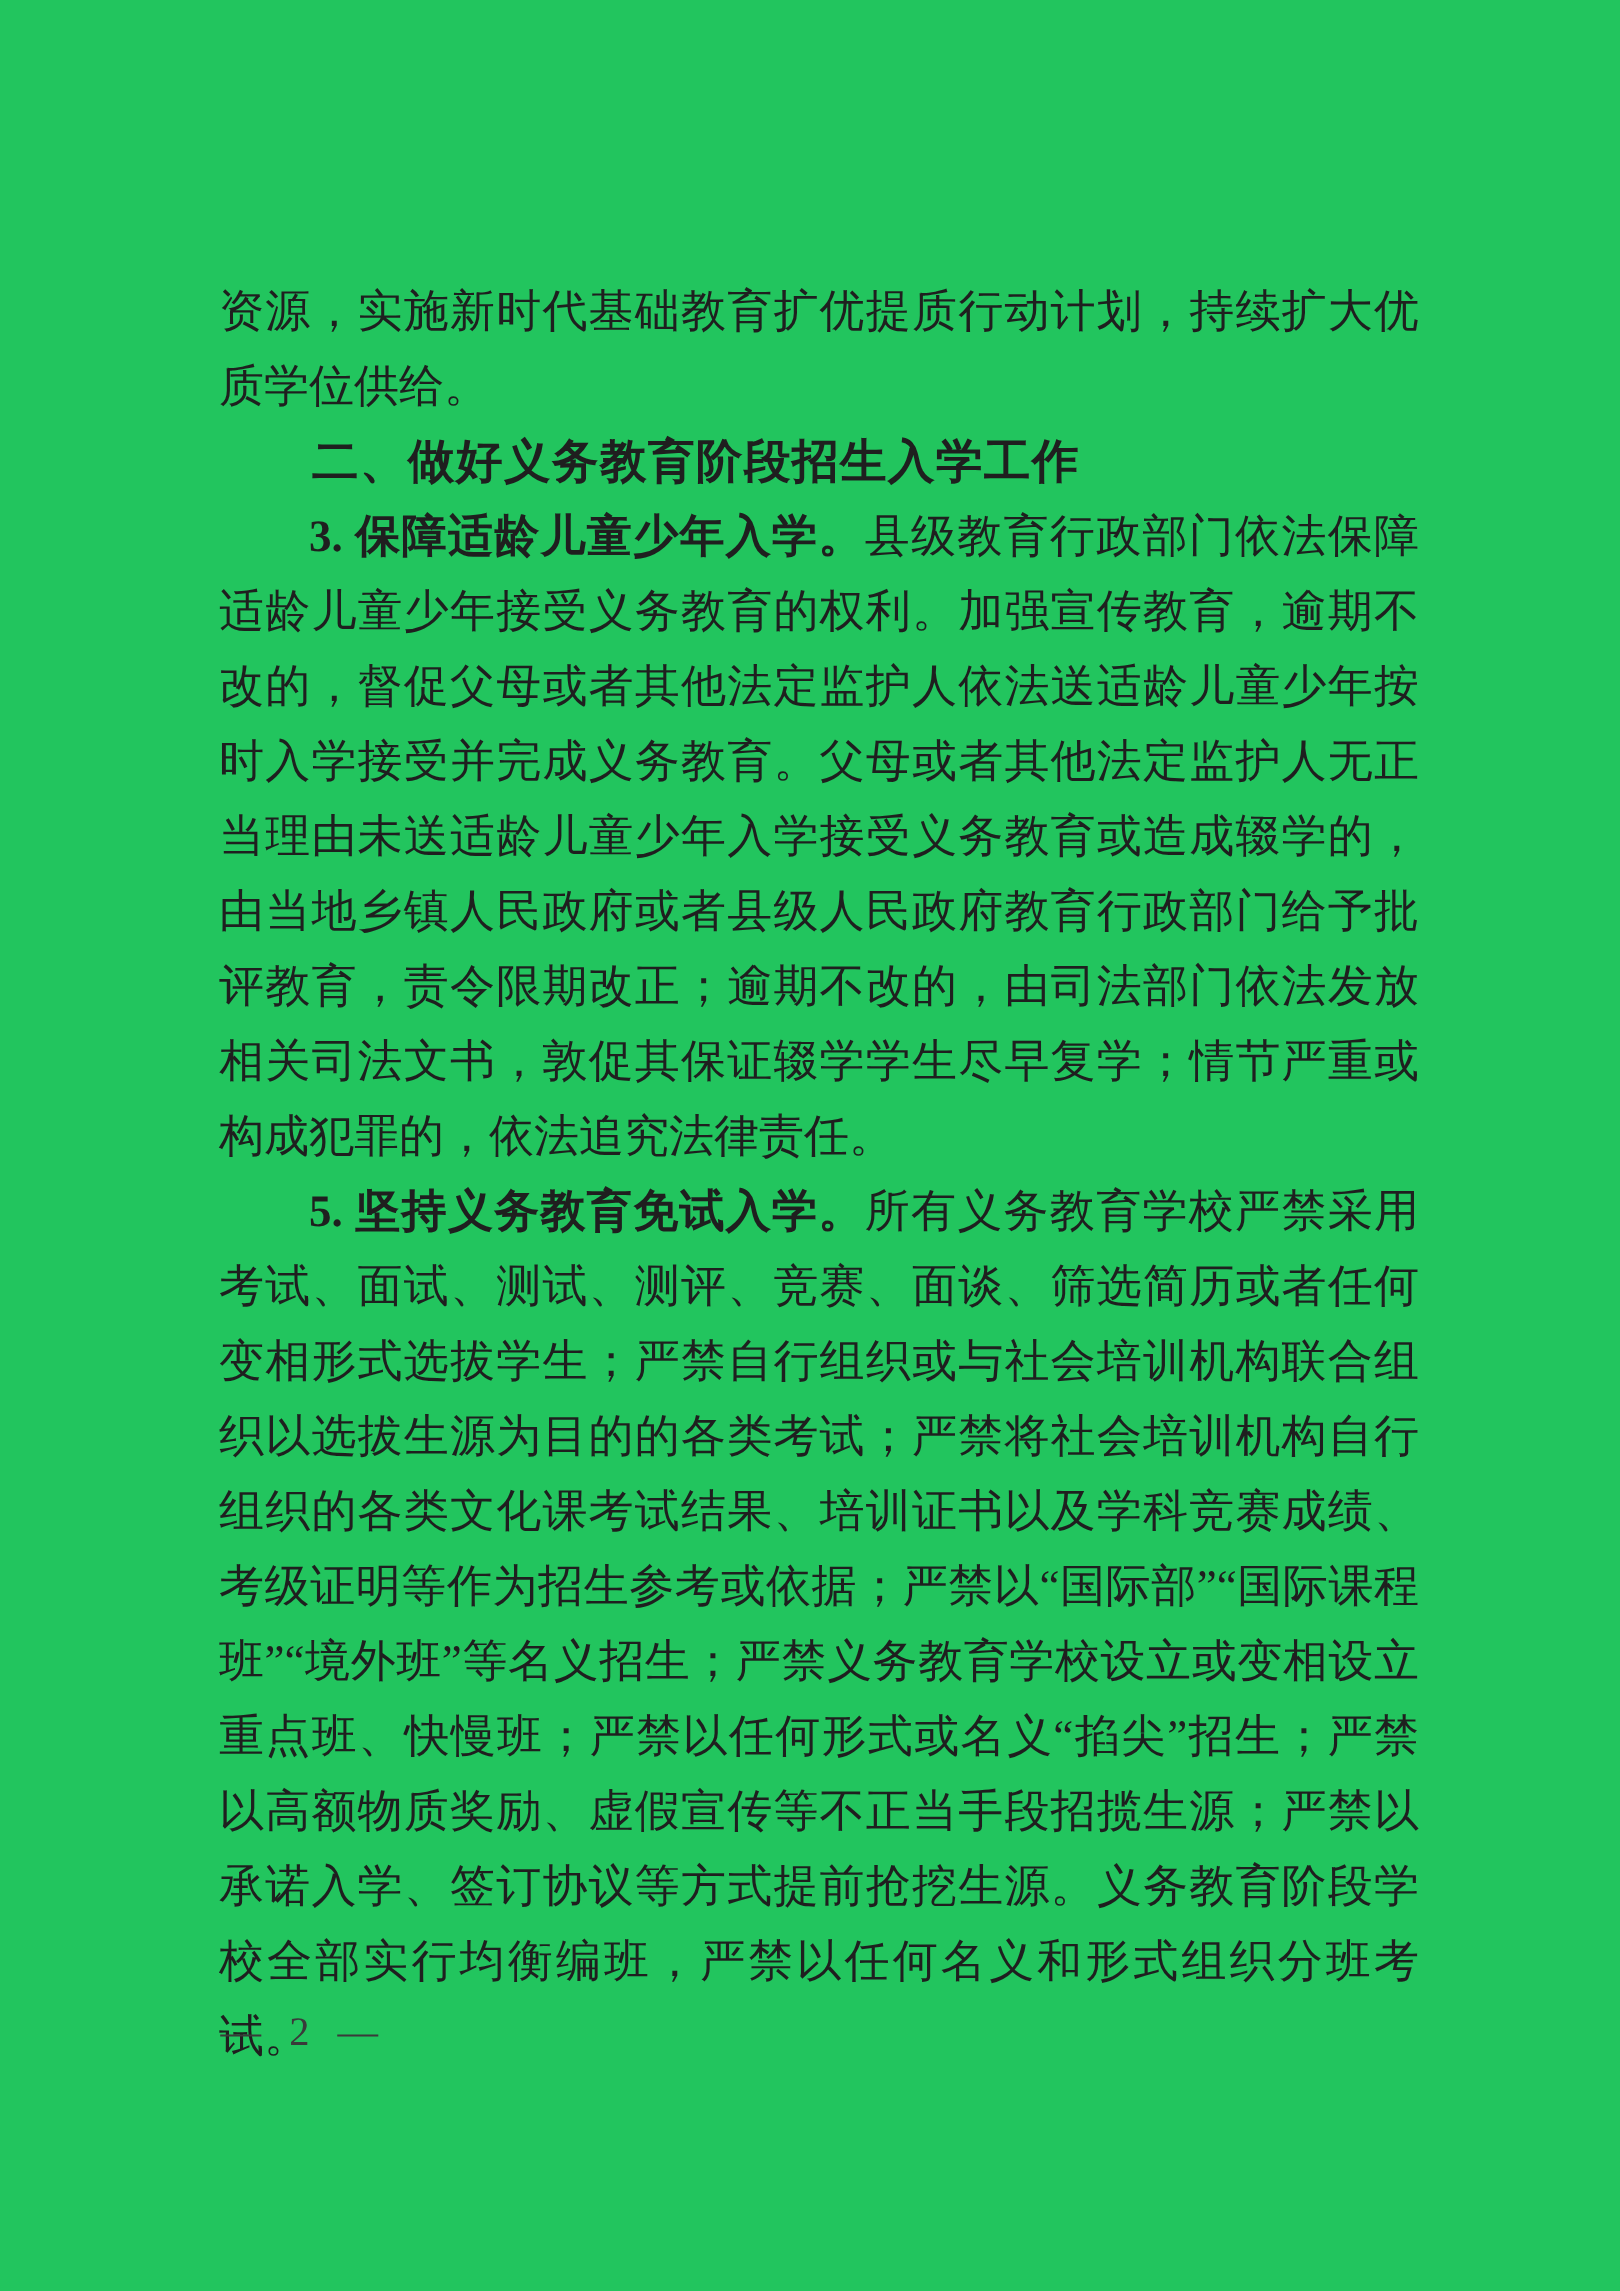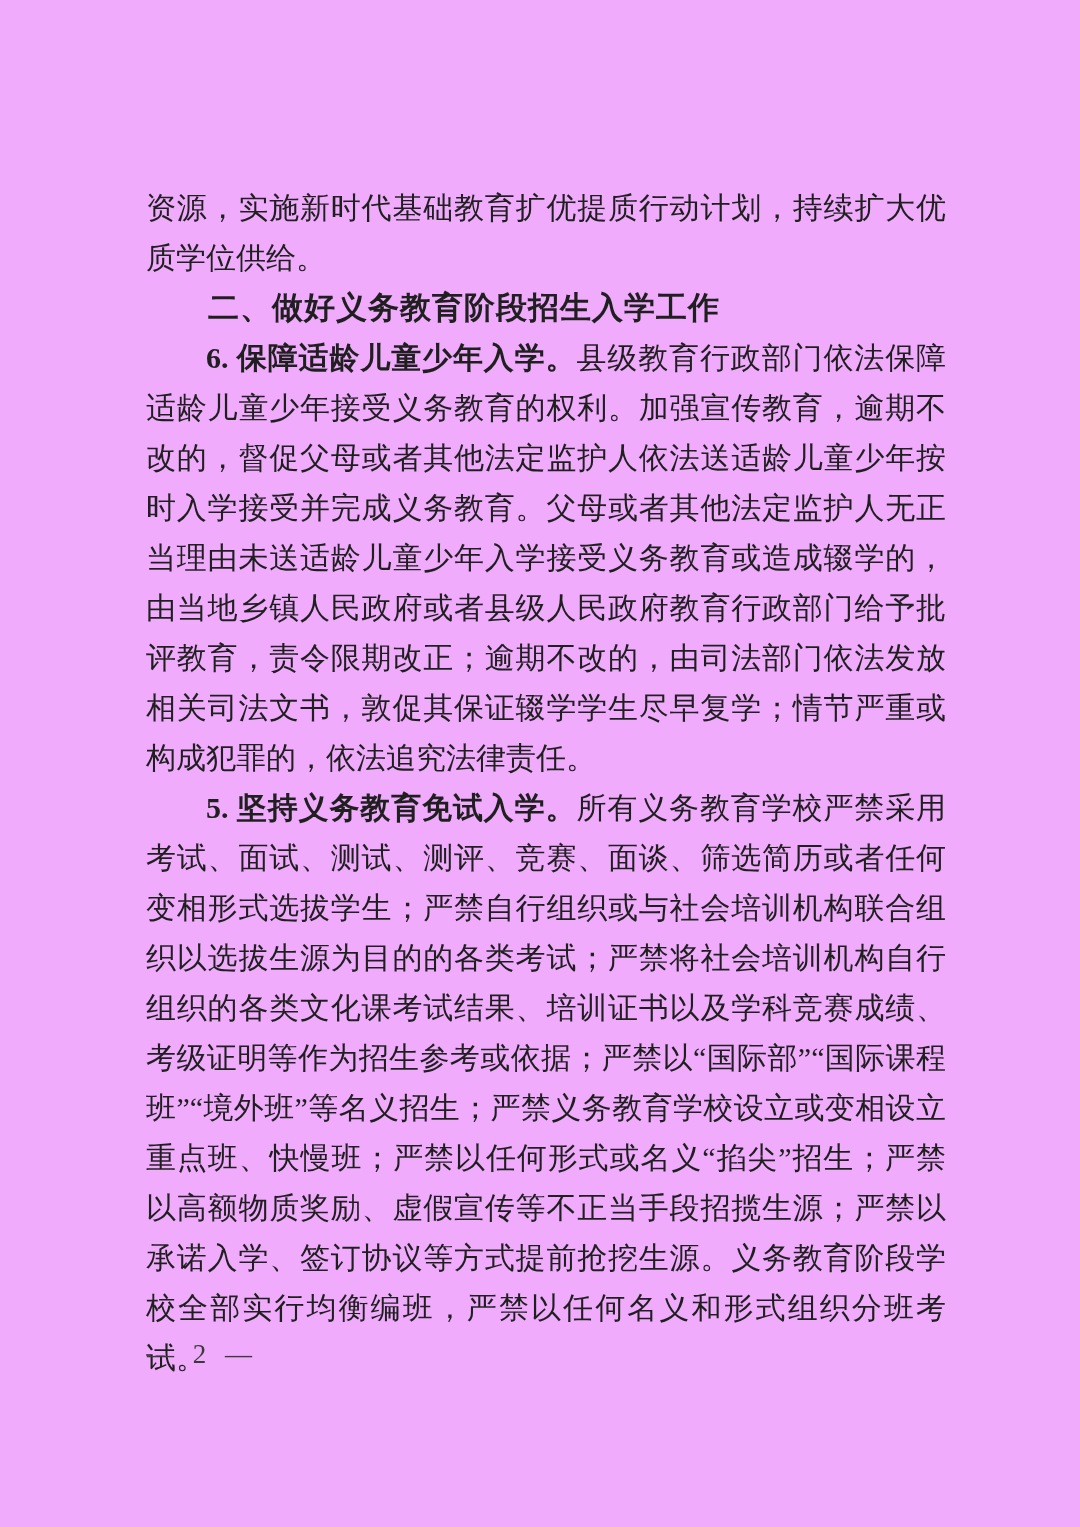--- a/index.html
+++ b/index.html
@@ -5,21 +5,21 @@
   html, body {
     margin: 0;
     padding: 0;
     background: #e8e8e8;
   }
   .page {
     position: relative;
     width: 1080px;
     height: 1527px;
     margin: 0 auto;
-    background: #f0abfc;
+    background: #22c55e;
     color: #1f1f1f;
     font-family: "Liberation Serif", "DejaVu Serif", serif;
     overflow: hidden;
   }
   .text-block {
     position: absolute;
     left: 146px;
     top: 183px;
     width: 800px;
     font-size: 30px;
@@ -63,20 +63,20 @@
 </head>
 <body>
 
 <div class="page">
   <main class="text-block">
 
     <p class="para"><span>资源，实施新时代基础教育扩优提质行动计划，持续扩大优质学位供给。</span></p>
 
     <h2 class="heading">二、做好义务教育阶段招生入学工作</h2>
 
-    <p class="para indent"><span class="lead">6. 保障适龄儿童少年入学。</span><span>县级教育行政部门依法保障适龄儿童少年接受义务教育的权利。加强宣传教育，逾期不改的，督促父母或者其他法定监护人依法送适龄儿童少年按时入学接受并完成义务教育。父母或者其他法定监护人无正当理由未送适龄儿童少年入学接受义务教育或造成辍学的，由当地乡镇人民政府或者县级人民政府教育行政部门给予批评教育，责令限期改正；逾期不改的，由司法部门依法发放相关司法文书，敦促其保证辍学学生尽早复学；情节严重或构成犯罪的，依法追究法律责任。</span></p>
+    <p class="para indent"><span class="lead">3. 保障适龄儿童少年入学。</span><span>县级教育行政部门依法保障适龄儿童少年接受义务教育的权利。加强宣传教育，逾期不改的，督促父母或者其他法定监护人依法送适龄儿童少年按时入学接受并完成义务教育。父母或者其他法定监护人无正当理由未送适龄儿童少年入学接受义务教育或造成辍学的，由当地乡镇人民政府或者县级人民政府教育行政部门给予批评教育，责令限期改正；逾期不改的，由司法部门依法发放相关司法文书，敦促其保证辍学学生尽早复学；情节严重或构成犯罪的，依法追究法律责任。</span></p>
 
     <p class="para indent"><span class="lead">5. 坚持义务教育免试入学。</span><span>所有义务教育学校严禁采用考试、面试、测试、测评、竞赛、面谈、筛选简历或者任何变相形式选拔学生；严禁自行组织或与社会培训机构联合组织以选拔生源为目的的各类考试；严禁将社会培训机构自行组织的各类文化课考试结果、培训证书以及学科竞赛成绩、考级证明等作为招生参考或依据；严禁以“国际部”“国际课程班”“境外班”等名义招生；严禁义务教育学校设立或变相设立重点班、快慢班；严禁以任何形式或名义“掐尖”招生；严禁以高额物质奖励、虚假宣传等不正当手段招揽生源；严禁以承诺入学、签订协议等方式提前抢挖生源。义务教育阶段学校全部实行均衡编班，严禁以任何名义和形式组织分班考试。</span></p>
 
   </main>
 
   <footer class="page-number">— 2 —</footer>
 </div>
 
 </body></html>

